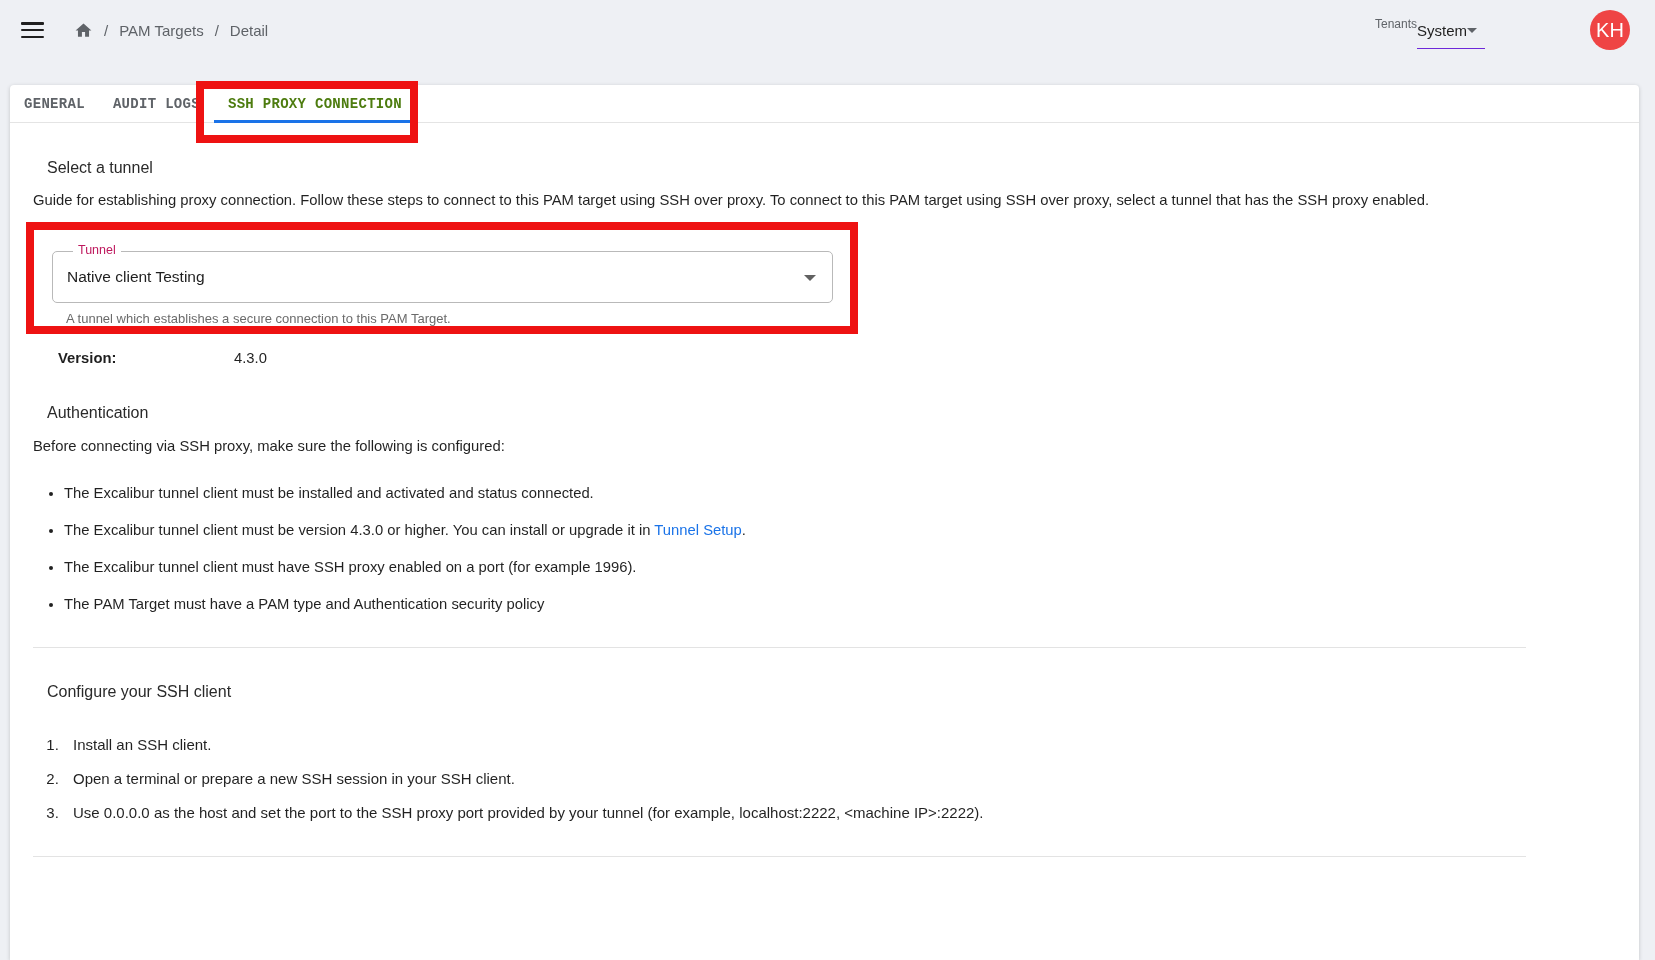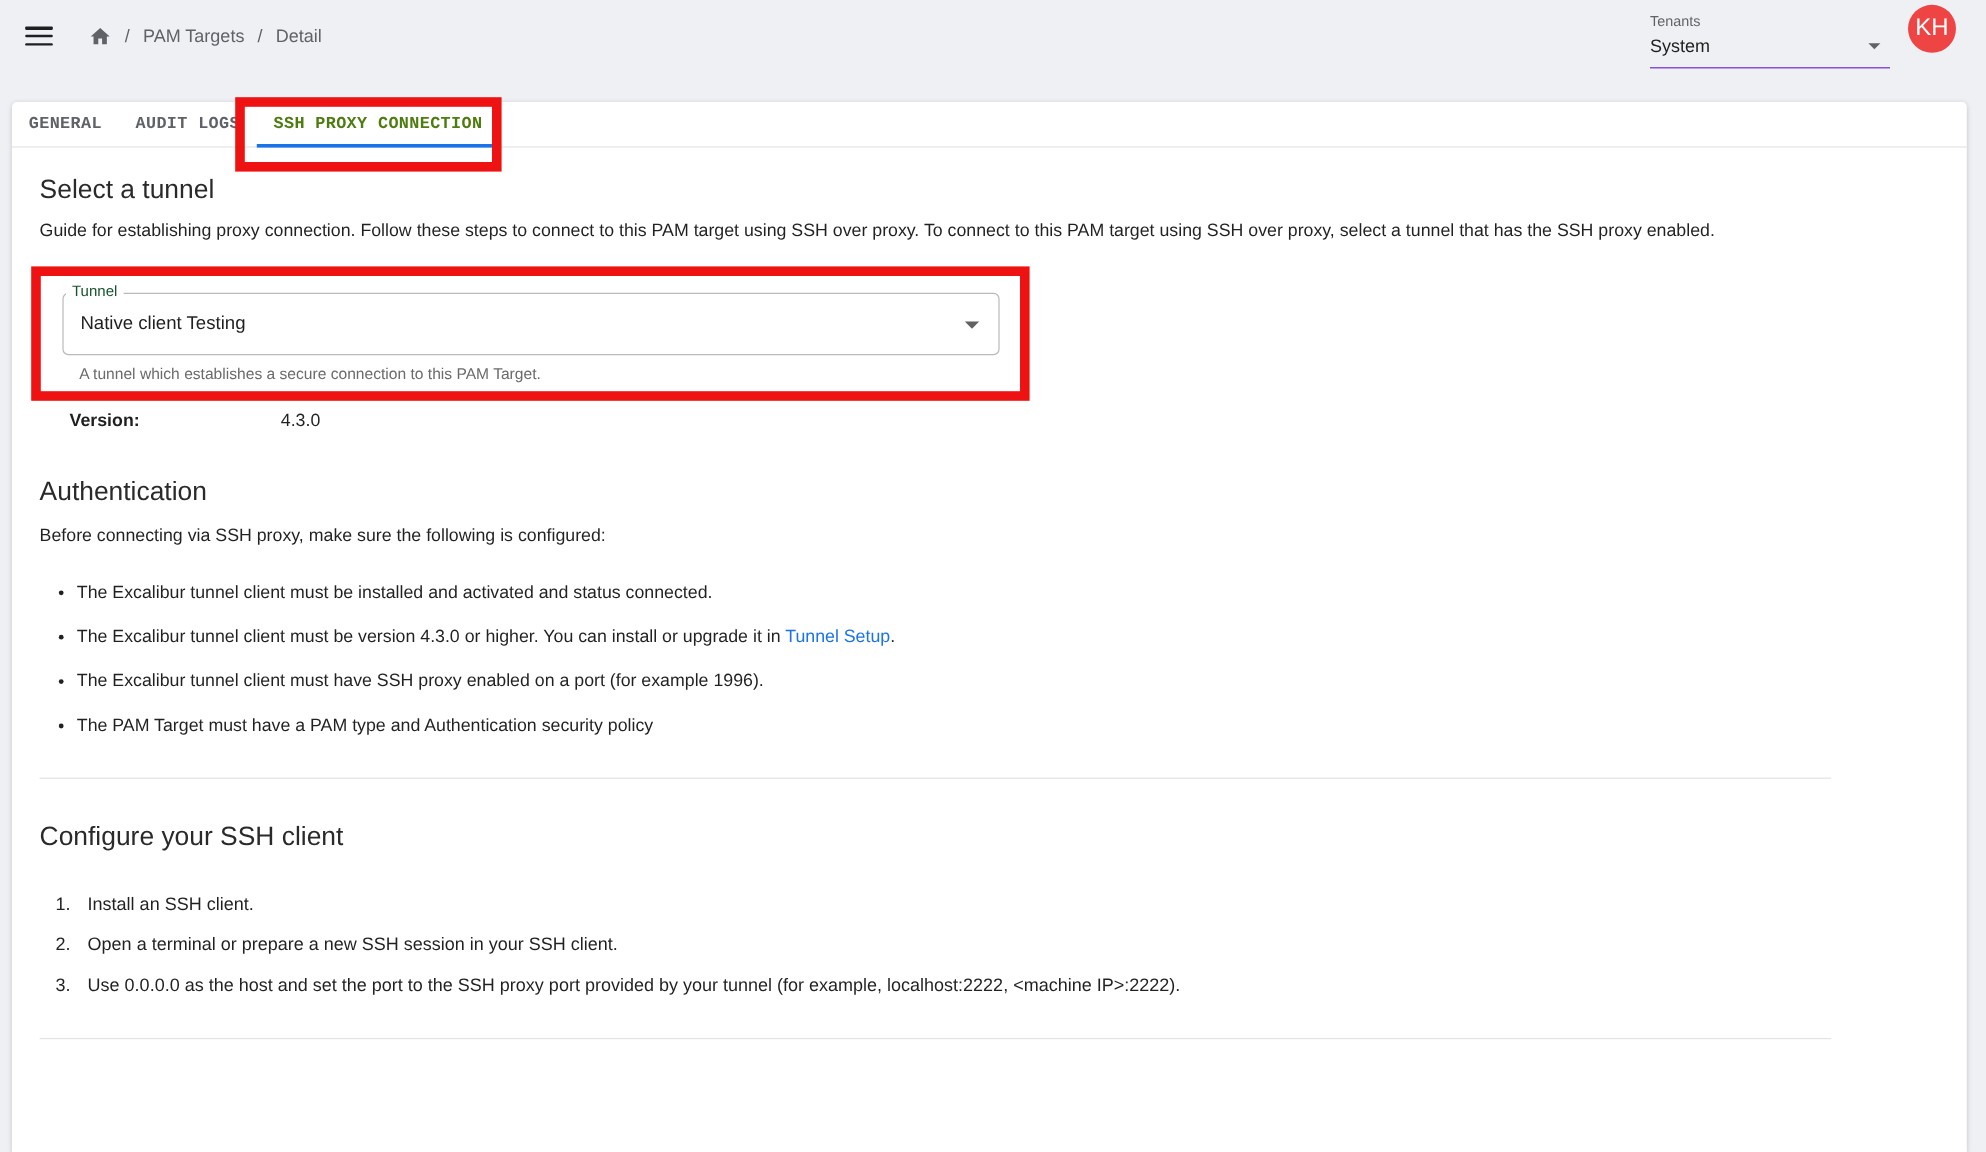--- a/index.html
+++ b/index.html
@@ -13,48 +13,48 @@
 
   
   .app-header { height:60px; display:flex; align-items:center; padding:0 25px 0 16px; }
   .hamburger { width:23px; height:16px; margin-left:5px; padding:0; border:none; background:none; cursor:pointer;
     display:flex; flex-direction:column; justify-content:space-between; }
   .hamburger i { display:block; height:2.5px; background:#1f1f1f; border-radius:1px; }
   .breadcrumb { display:flex; align-items:center; gap:11px; margin-left:30px; font-size:15px; color:#5f6368; }
   .breadcrumb a { color:#5f6368; text-decoration:none; cursor:pointer; }
   .crumb-home { display:flex; align-items:center; }
   .header-right { margin-left:auto; display:flex; align-items:flex-start; gap:15px; }
-  .tenant { width:200px; display:flex; flex-direction:column; padding-top:7px; cursor:pointer; }
+  .tenant { width:200px; display:flex; padding-top:7px; cursor:pointer;text-align:right; }
   .tenant-label { font-size:12px; color:#5f6368; }
   .tenant-row { display:flex; align-items:center; justify-content:space-between;
     border-bottom:1px solid #6d28d9; padding:5px 2px 9px 0; font-size:15px; color:#1f1f1f; }
   .caret { width:0; height:0; border-left:5px solid transparent; border-right:5px solid transparent;
     border-top:5px solid #5f6368; margin-right:6px; }
   .avatar { width:40px; height:40px; border-radius:50%; background:#ef4444; color:#fff;
     display:flex; align-items:center; justify-content:center; font-size:20px; cursor:pointer; }
 
   
   .card { margin:25px 16px 0 10px; background:#fff; border-radius:4px 4px 0 0;
     box-shadow:0 1px 4px rgba(0,0,0,.18); min-height:875px; }
   .tabbar { display:flex; height:38px; border-bottom:1px solid #e4e4e4; }
   .tab { padding:0 14px; border:none; background:none; cursor:pointer; position:relative;
     font-family:Liberation Mono, monospace; font-size:14px; font-weight:700; letter-spacing:.3px; color:#5f6368; }
   .tab.active { color:#4d7c0f; }
   .tab.active::after { content:""; position:absolute; left:0; right:0; bottom:-1px; height:3px; background:#1a73e8; }
 
   .content { padding:22px 23px 0; }
-  h2 { margin:0; font-size:22px; font-weight:400; color:#2a2a2a; }
+  h2 { margin:14px; font-size:16px; font-weight:400; color:#2a2a2a; }
   .section-desc { margin:13px 0 0; font-size:14.8px; line-height:19px; }
 
   
   .field-wrap { margin:41px 0 0 19px; width:781px; }
   .mat-field { position:relative; height:52px; border:1px solid #b9b9b9; border-radius:5px;
     display:flex; align-items:center; padding:0 14px; cursor:pointer; background:#fff; }
-  .mat-label { position:absolute; top:-9px; left:2px; background:#fff; padding:0 5px;
-    font-size:12.5px; color:#14532d; }
+  .mat-label { position:absolute; top:-9px; left:20px; background:#fff; padding:0 5px;
+    font-size:12.5px; color:#be185d; }
   .mat-value { font-size:15.5px; color:#1f1f1f; }
   .mat-caret { position:absolute; right:16px; top:23px; width:0; height:0;
     border-left:6px solid transparent; border-right:6px solid transparent; border-top:6px solid #616161; }
   .helper { margin:8px 0 0 14px; font-size:13px; color:#6b6b6b; }
 
   .info-row { display:flex; align-items:center; margin:24px 0 0 25px; }
   .info-row + .info-row { margin-top:20px; }
   .row-label { width:176px; font-weight:700; font-size:14.8px; color:#1f1f1f; }
   .row-value { font-size:14.8px; }
   .badge { background:#2e7d32; color:#fff; border-radius:17px; padding:8px 21px; font-size:14px; }

